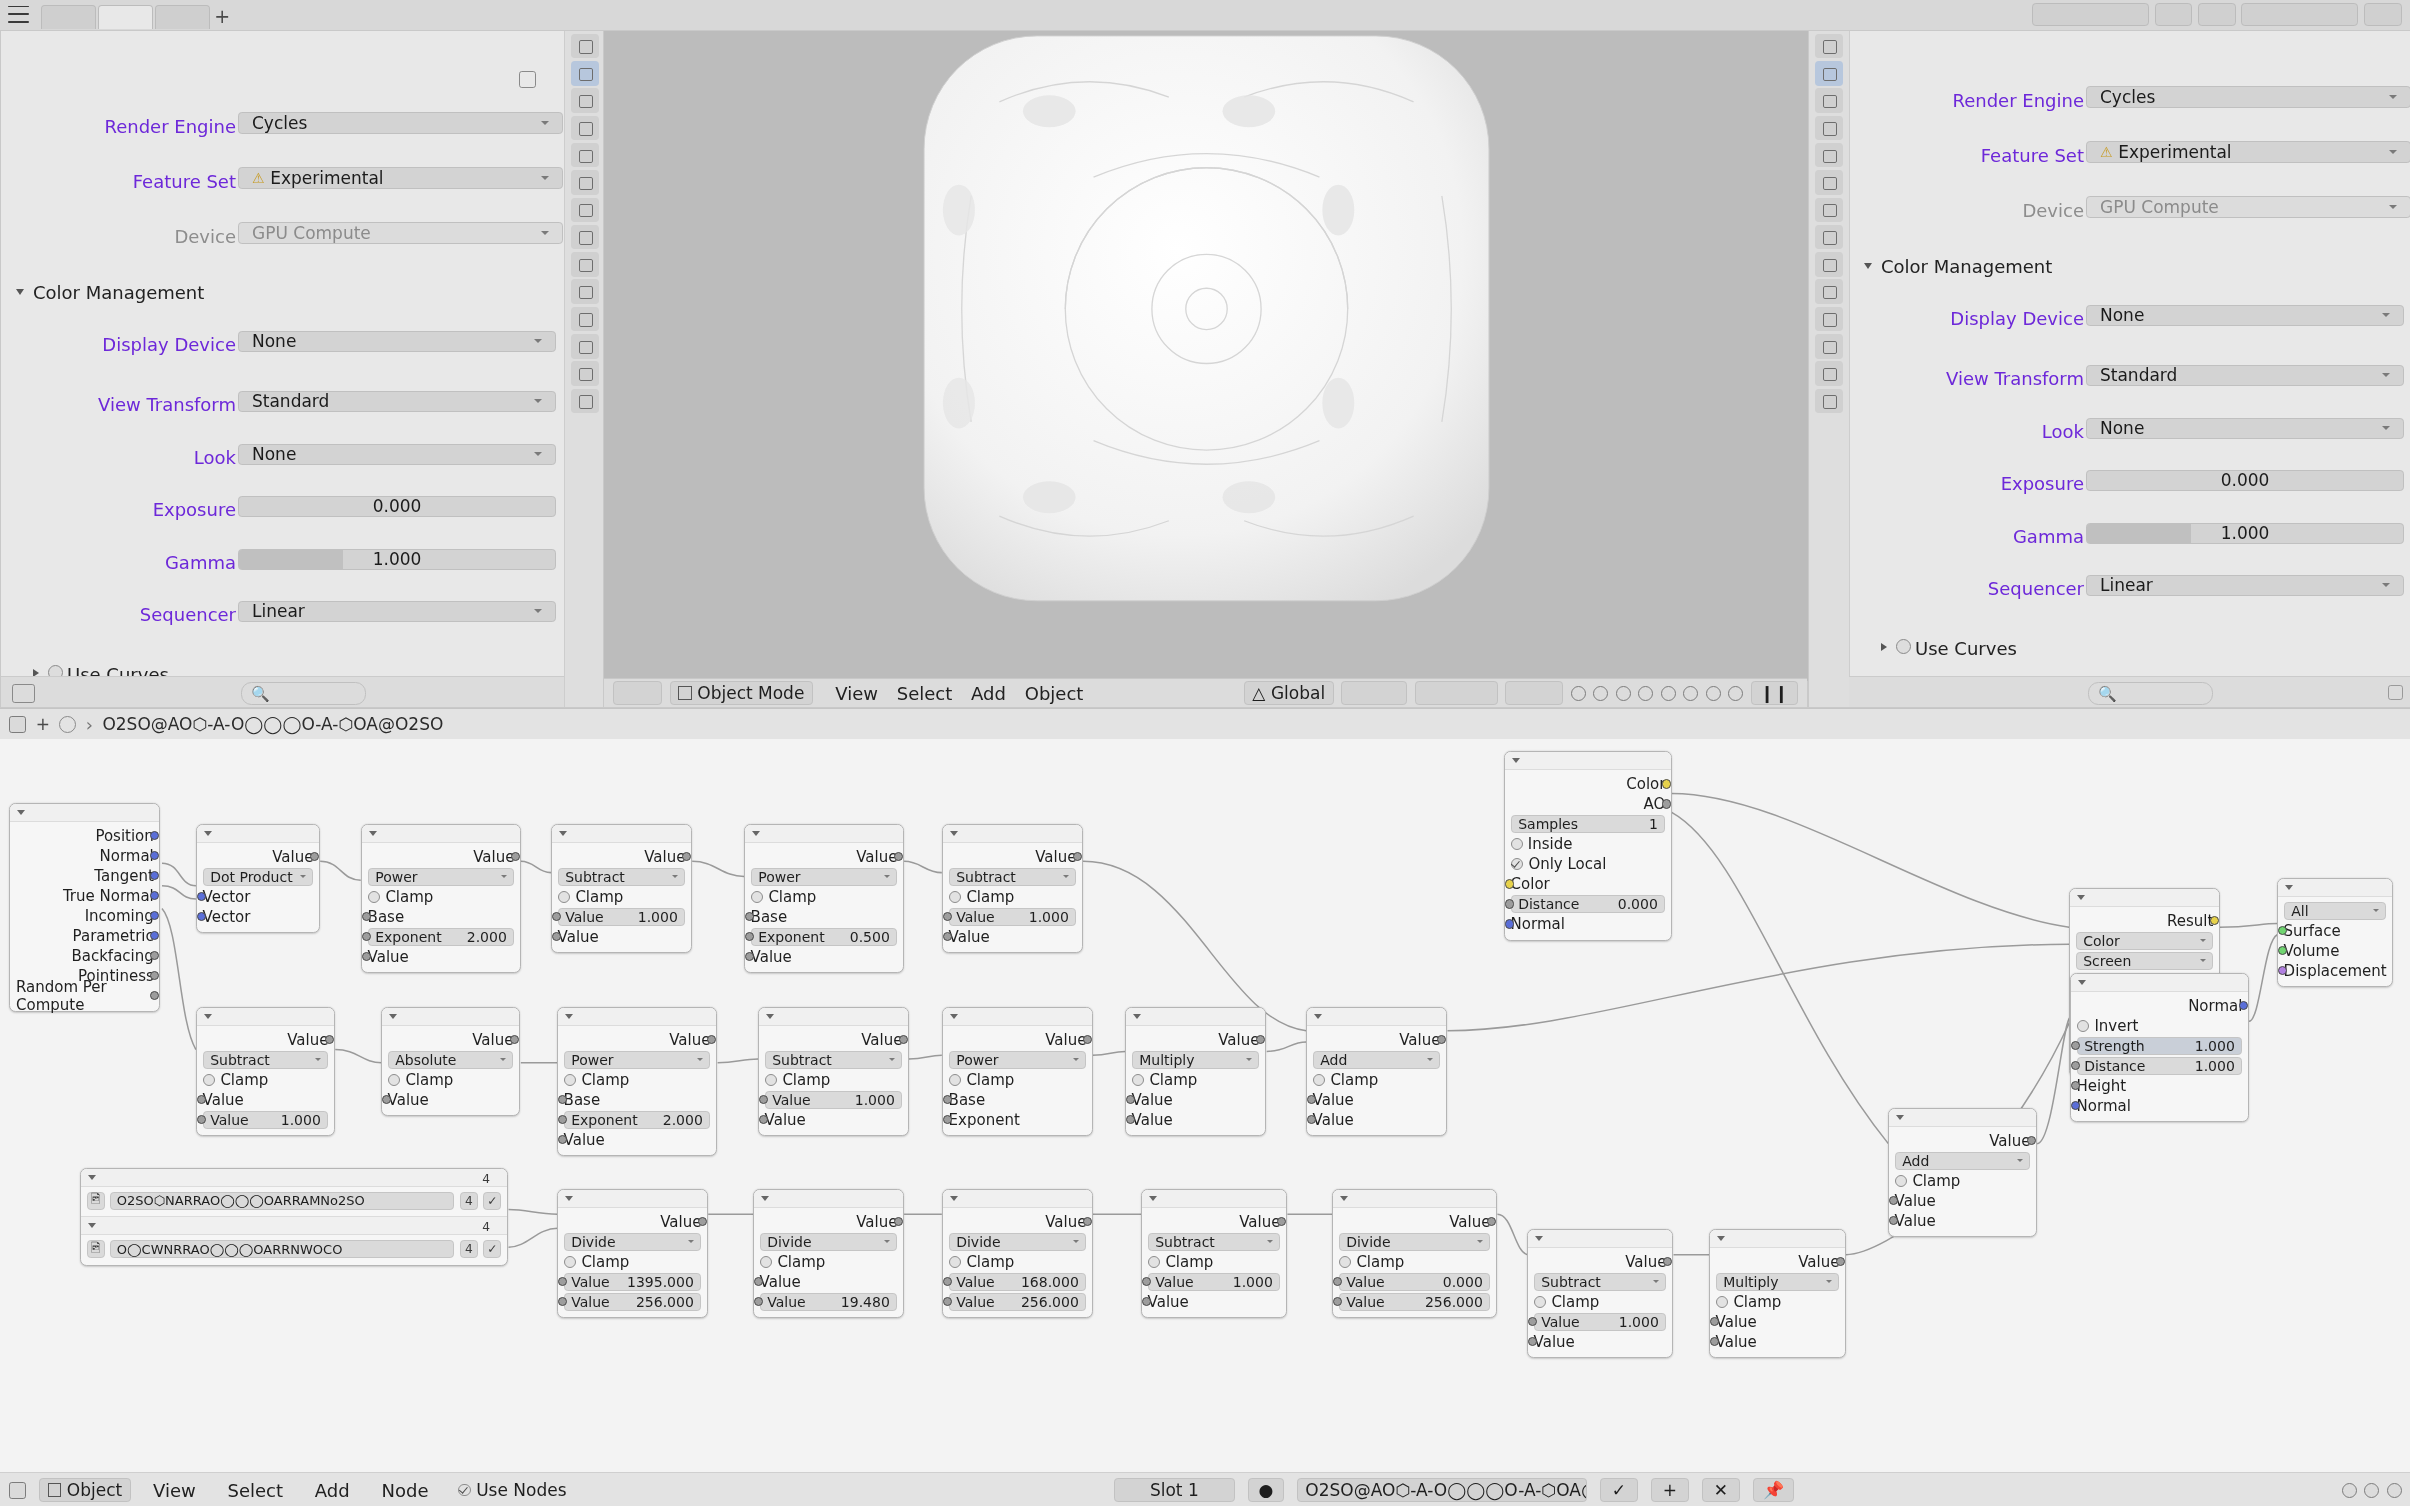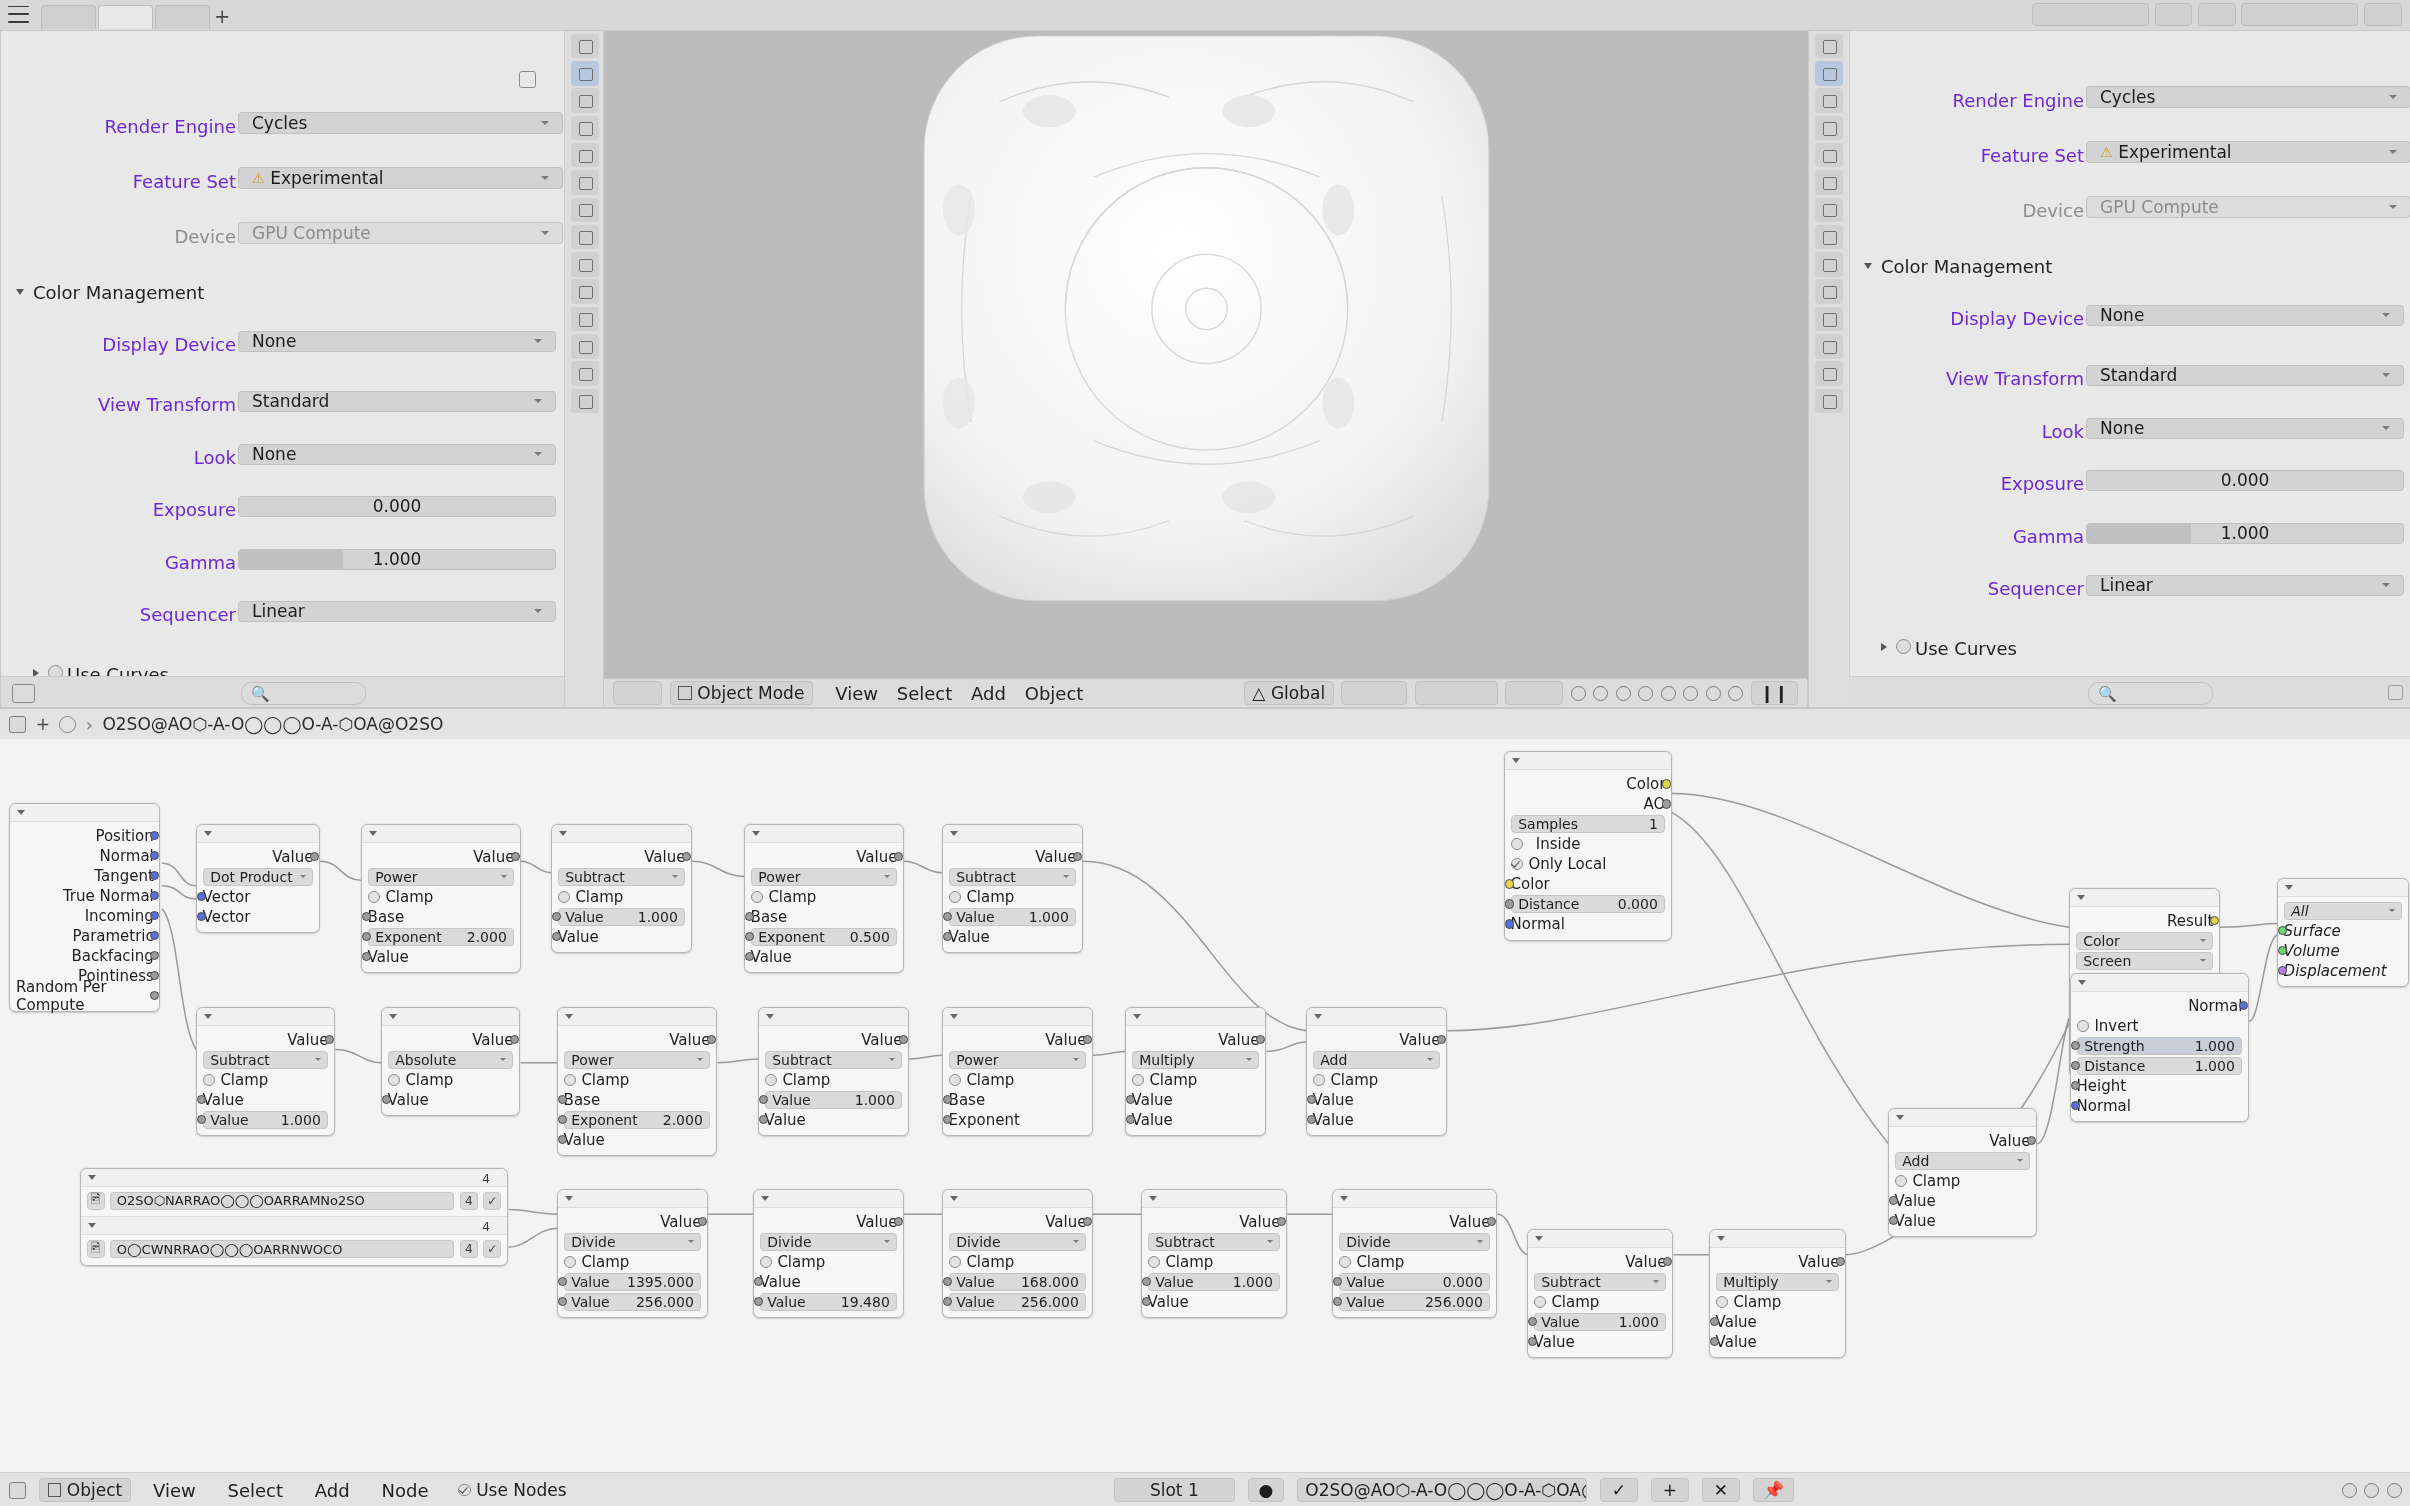--- a/index.html
+++ b/index.html
@@ -674,21 +674,21 @@
               <span class="sock out s-gray"></span>
             </div>
           <div class="nrow">
               <div class="nfield sp">
                 <span>Samples</span>
                 <span>1</span>
               </div>
             </div>
           <div class="nrow">
               <span class="ncircle"></span>
-              <span style="margin-left:13px">Inside</span>
+              <span style="margin-left:5px">Inside</span>
             </div>
           <div class="nrow">
               <span class="ncircle on"></span>
               <span style="margin-left:5.6px">Only Local</span>
             </div>
           <div class="nrow">
               <span class="sock in s-yellow"></span>
               <span>Color</span>
             </div>
           <div class="nrow">
@@ -984,21 +984,21 @@
               <span class="sock in s-gray"></span>
               <span>Value</span>
             </div>
           <div class="nrow">
               <span class="sock in s-gray"></span>
               <span>Value</span>
             </div>
         </div>
       </div>
 
-      <div class="node" style="left:2277px;top:139px;width:132px;font-style:italic;">
+      <div class="node" style="left:2277px;top:139px;width:116px;">
         <div class="nhead">
             <div class="tri"></div>
           </div>
         <div class="nbody">
           <div class="nrow">
               <div class="nfield drop">
                 <span>All</span>
               </div>
             </div>
           <div class="nrow">

